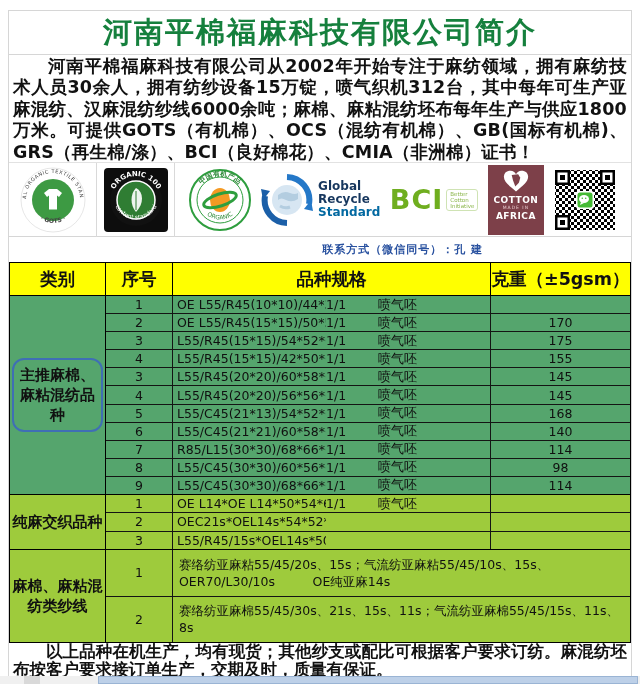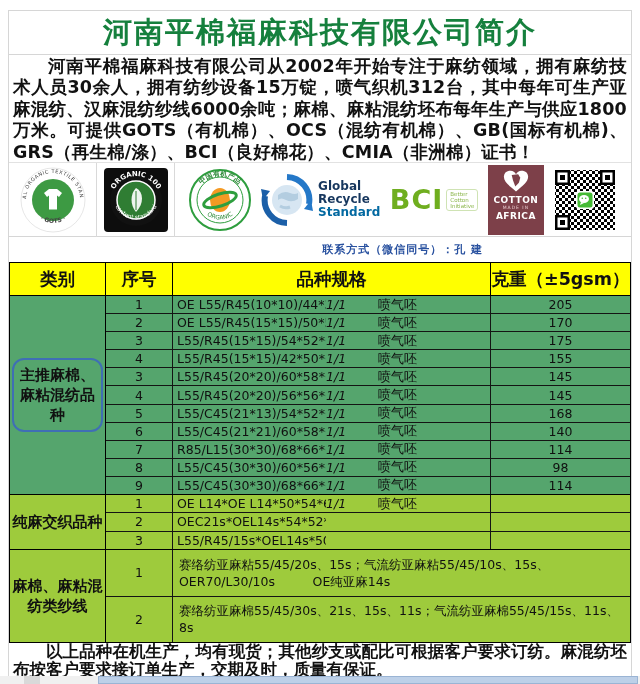--- a/index.html
+++ b/index.html
@@ -60,21 +60,21 @@
   .gcat .boxed { border:2px solid #3f6fb5; border-radius:12px; padding:5px 3px; }
   .grows { flex:1; display:flex; flex-direction:column; }
   .h198 { height:198px; } .h54 { height:54px; } .h92 { height:92px; }
 
   .trow { flex:1 1 0; display:flex; border-bottom:1px solid #141414; min-height:0; }
   .trow:last-child { border-bottom:none; }
   .c { display:flex; align-items:center; font-size:12.5px; color:#101010; }
   .c.no { width:67px; border-right:1px solid #141414; justify-content:center; }
   .c.specwrap { width:318px; border-right:1px solid #141414; padding-left:4px; }
   .c .sp { flex:1; white-space:nowrap; overflow:hidden; }
-  .c .ct { width:52px;font-style:italic; }
+  .c .ct { width:52px; }
   .c .ty { width:112px; font-size:13px; }
   .c.wt { flex:1; justify-content:center; }
   .c.longspec { flex:1; padding:0 6px; font-size:12.5px; line-height:17px; align-items:center; }
 
   
   .footer-block { height:36px; padding:0 4px; }
   .footer-block p { font-size:16.5px; font-weight:bold; line-height:18px; text-indent:2em; text-align:justify; }
 
   
   .scrollbar { position:absolute; left:0; bottom:0; width:640px; height:8px; background:#f0f0f0; }
@@ -229,21 +229,20 @@
         </div>
         <div class="grows h198">
 
             <div class="trow">
               <div class="c no">1</div>
               <div class="c specwrap">
                 <span class="sp">OE L55/R45(10*10)/44*38*63″</span>
                 <span class="ct">1/1</span>
                 <span class="ty">喷气呸</span>
               </div>
-              <div class="c wt">205</div>
             </div>
 
             <div class="trow">
               <div class="c no">2</div>
               <div class="c specwrap">
                 <span class="sp">OE L55/R45(15*15)/50*53*67″</span>
                 <span class="ct">1/1</span>
                 <span class="ty">喷气呸</span>
               </div>
               <div class="c wt">170</div>

